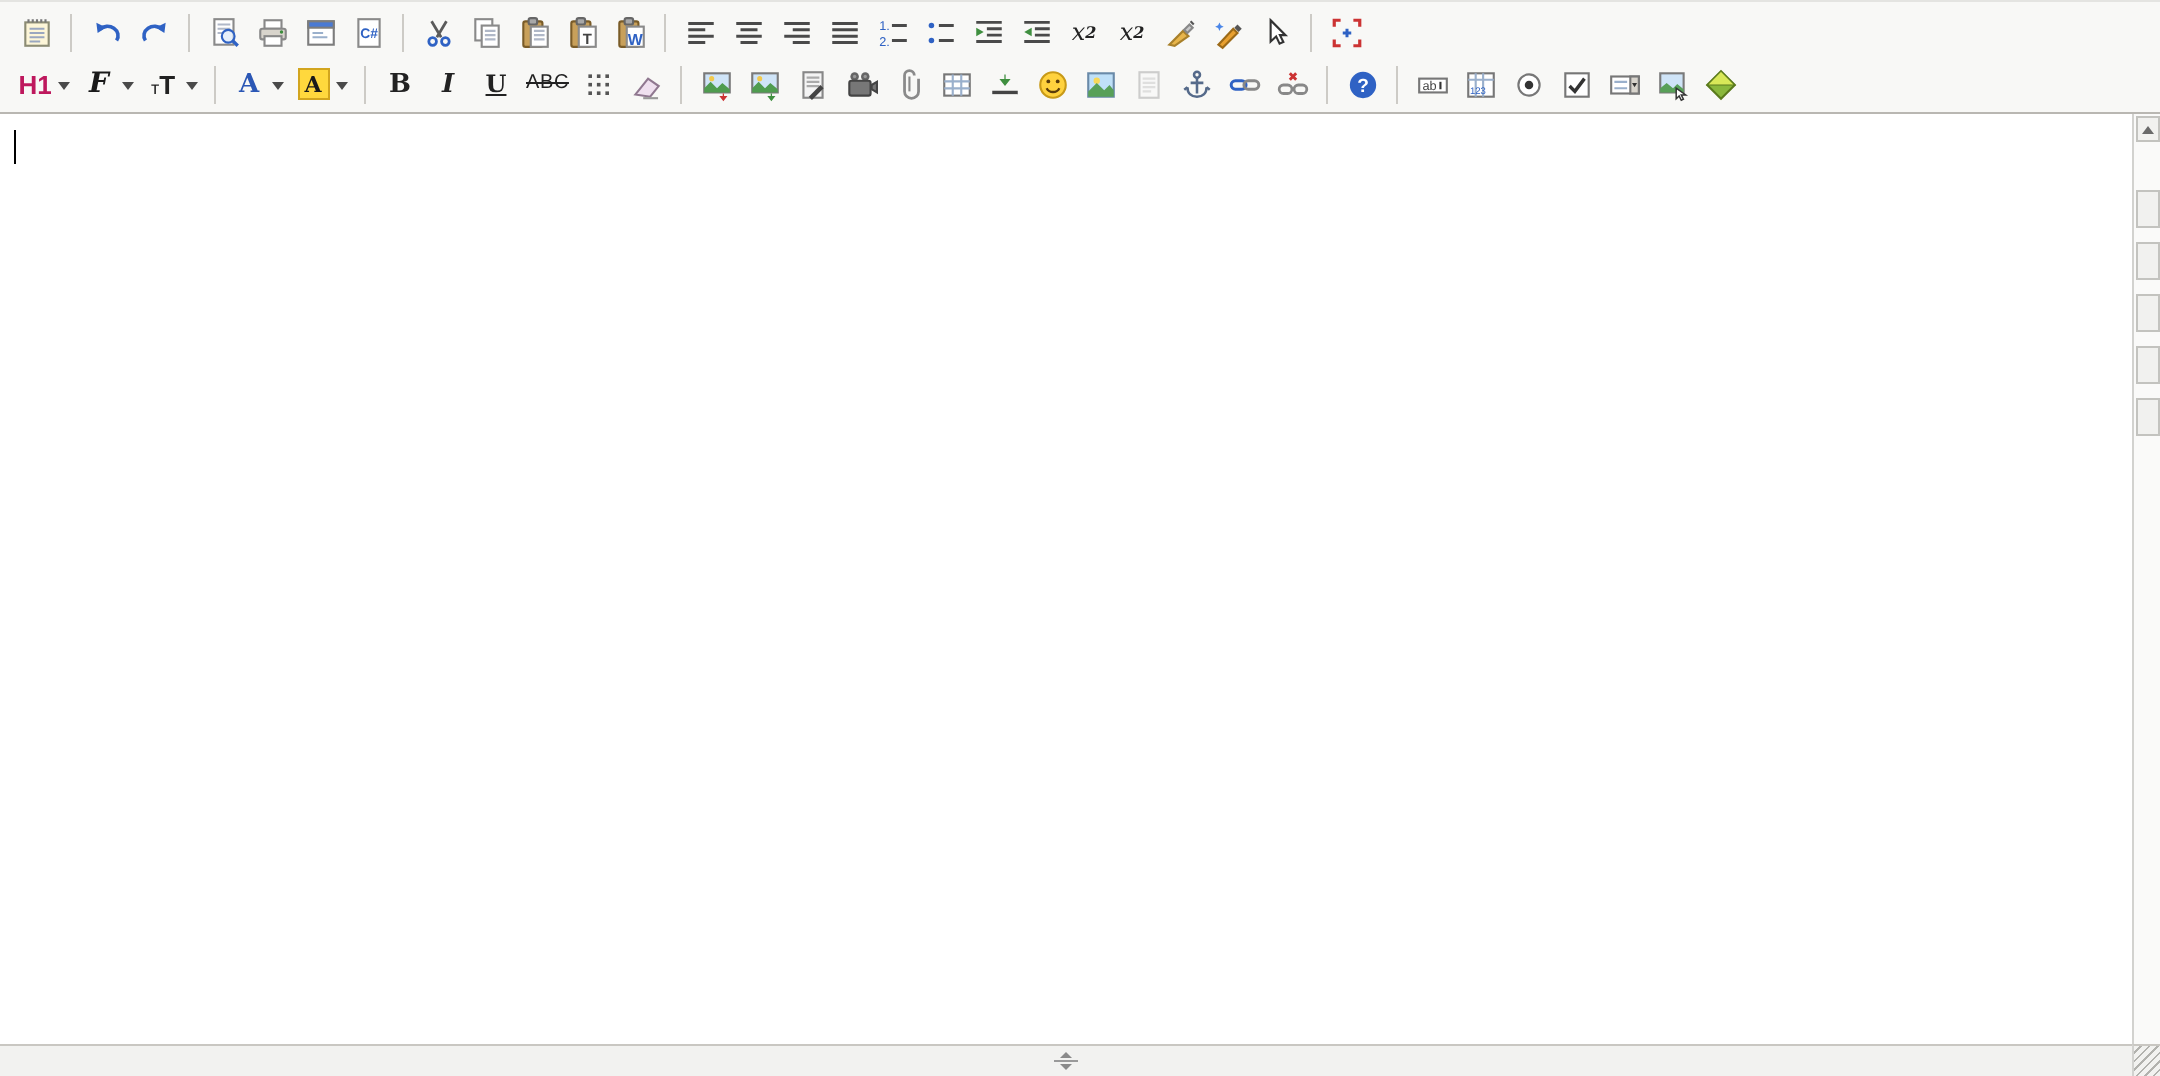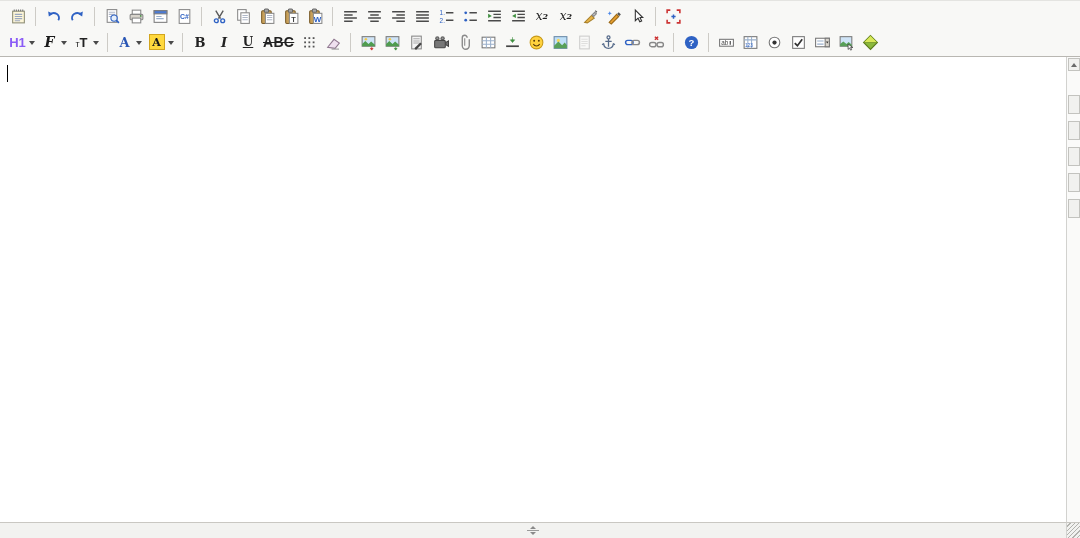--- a/index.html
+++ b/index.html
@@ -14,31 +14,31 @@
   .tb-btn{height:22px;min-width:22px;padding:0 1px;margin:0 1px;display:flex;align-items:center;
     justify-content:center;border:1px solid transparent;border-radius:2px;cursor:pointer}
   .ic{min-width:17px;height:17px;display:flex;align-items:center;justify-content:center}
   .ic svg{width:17px;height:17px;display:block}
   .sep{width:1px;height:19px;background:#cdcbc6;margin:0 5px;flex:none}
   .dd-arrow{width:0;height:0;border-left:3px solid transparent;border-right:3px solid transparent;
     border-top:4px solid #4a4a4a;margin-left:3px;margin-top:1px}
 
   
   .lbl{line-height:1;color:#222;white-space:nowrap;display:inline-flex;align-items:center;justify-content:center}
-  .k-h1{font-weight:bold;font-size:13px;color:#8b5cf6}
+  .k-h1{font-weight:bold;font-size:13px;color:#be185d}
   .k-font{font-family:"DejaVu Serif",serif;font-style:italic;font-weight:bold;font-size:14px;color:#1a1a1a}
   .k-tt .sm{font-size:9px;align-self:flex-end}
   .k-tt .bg{font-size:13px;font-weight:bold}
   .k-colorA{color:#2b57b5;font-weight:bold;font-size:13px;font-family:"DejaVu Serif",serif}
   .k-hlA{width:16px;height:16px;background:#ffd83d;border:1px solid #d2a51e;color:#1a1a1a;
     font-weight:bold;font-size:11px;font-family:"DejaVu Serif",serif}
   .k-b{font-weight:bold;font-size:13px;font-family:"DejaVu Serif",serif}
   .k-i{font-style:italic;font-weight:bold;font-size:13px;font-family:"DejaVu Serif",serif}
   .k-u{font-weight:bold;font-size:12px;text-decoration:underline;font-family:"DejaVu Serif",serif}
-  .k-s{font-weight:bold;font-size:14px;text-decoration:line-through;letter-spacing:.3px}
+  .k-s{font-weight:normal;font-size:10px;text-decoration:line-through;letter-spacing:.3px}
   .k-sub,.k-sup{font-style:italic;font-family:"DejaVu Serif",serif;font-size:12px}
   .k-sub sub,.k-sup sup{font-size:8px;font-weight:bold}
 
   
   .content{position:absolute;left:0;top:57px;right:14px;bottom:16px;background:#fff;cursor:text;overflow:hidden}
   .caret{position:absolute;left:7px;top:8px;width:1px;height:17px;background:#000;
     animation:blink 1.1s steps(1) infinite}
   @keyframes blink{50%{opacity:0}}
 
   

